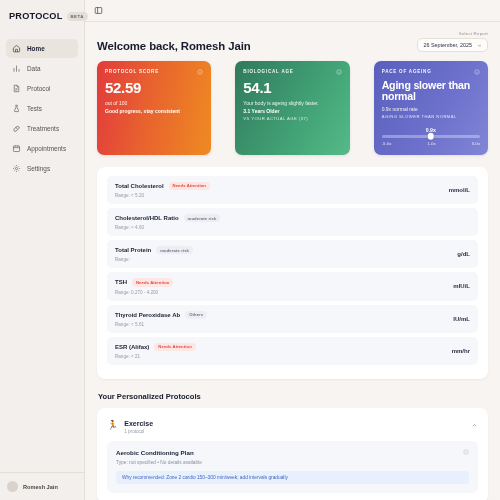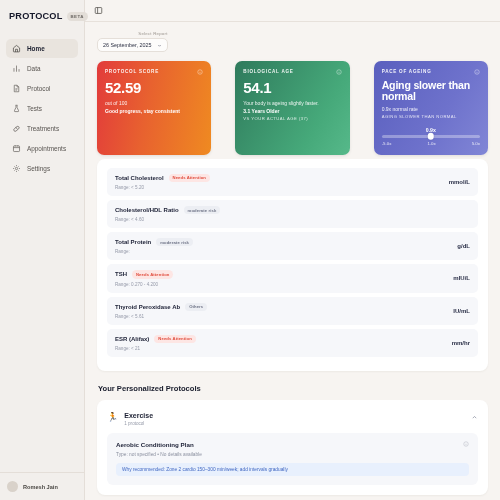--- a/index.html
+++ b/index.html
@@ -77,21 +77,21 @@
   .report-box {
     display: inline-flex; align-items: center; gap: 5px;
     background: #fdfcfb; border: 1px solid #e5dfd9;
     border-radius: 5px; padding: 3px 5px;
     font-size: 5.4px; color: #2c3043; font-weight: 500; cursor: pointer;
   }
   .chev { width: 5px; height: 5px; }
   .chev svg { display: block; }
 
   
-  .kpis { display: flex; gap: 24px; margin-bottom: 4px; }
+  .kpis { display: flex; gap: 24px; margin-bottom: 12px; }
   .kpi {
     flex: 1 1 0; border-radius: 7px; padding: 8px 8px 9px 8px;
     color: #fff; position: relative; min-height: 72px;
     box-shadow: 0 1px 3px rgba(40,30,25,.10);
   }
   .kpi.score { background: linear-gradient(100deg,#e23b3b 0%,#e8622f 45%,#ef8a21 100%); }
   .kpi.bio   { background: linear-gradient(120deg,#2f7a5c 0%,#46a97a 70%,#56b98a 100%); }
   .kpi.pace  { background: linear-gradient(120deg,#5a5fbe 0%,#6e72cc 60%,#8186d6 100%); }
   .kpi-lbl {
     font-size: 4.6px; font-weight: 700; letter-spacing: .75px;
@@ -266,20 +266,21 @@
         <svg width="9" height="9" viewBox="0 0 16 16" fill="none" stroke="#4a4743" stroke-width="1.3">
             <rect x="2.2" y="2.8" width="11.6" height="10.4" rx="1.4"></rect>
             <path d="M6.4 2.8v10.4"></path>
           </svg>
       </span>
     </div>
 
     <div class="content">
 
       <div class="page-head">
+        <div class="page-title">Welcome back, Romesh Jain</div>
         <div class="report-sel">
           <div class="report-lbl">Select Report</div>
           <div class="report-box">
             <span>26 September, 2025</span>
             <span class="chev">
                 <svg width="5" height="5" viewBox="0 0 12 12" fill="none" stroke="#6b6f80" stroke-width="1.5">
                   <path d="M3 4.8 6 7.8l3-3"></path>
                 </svg>
               </span>
           </div>

